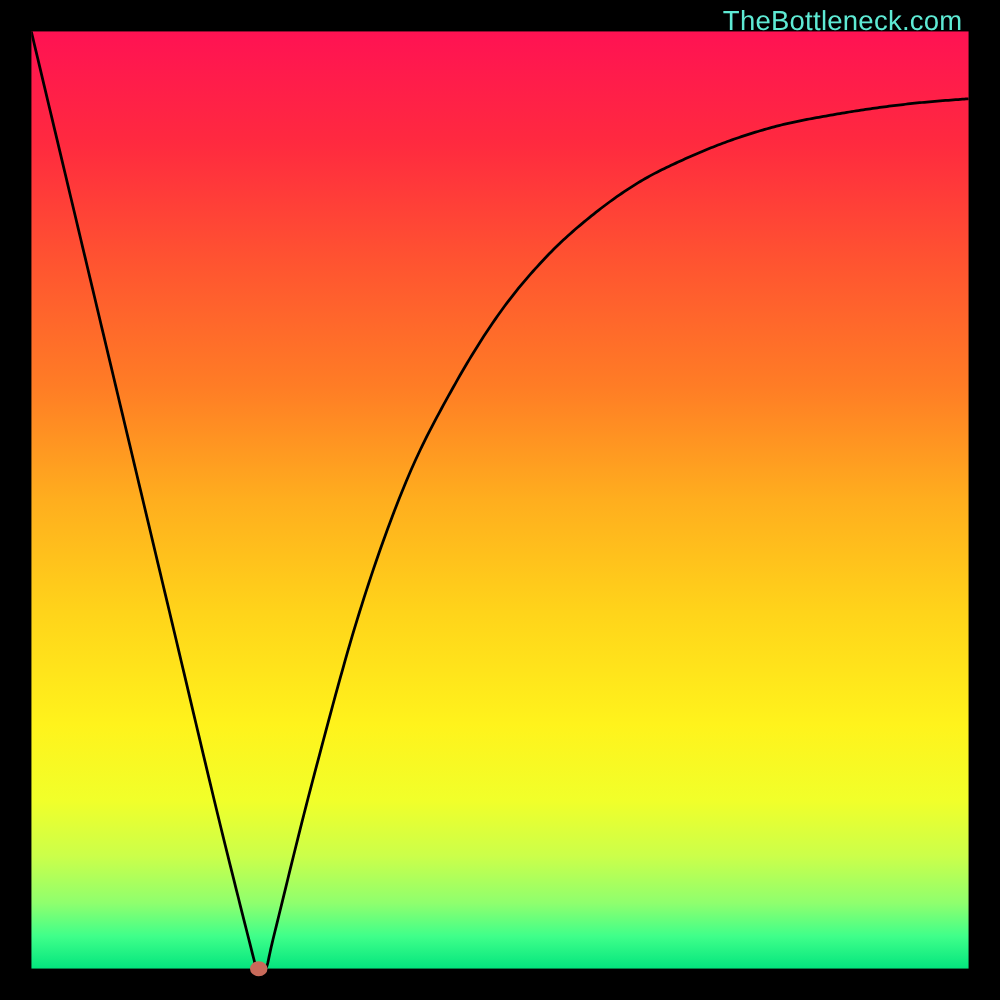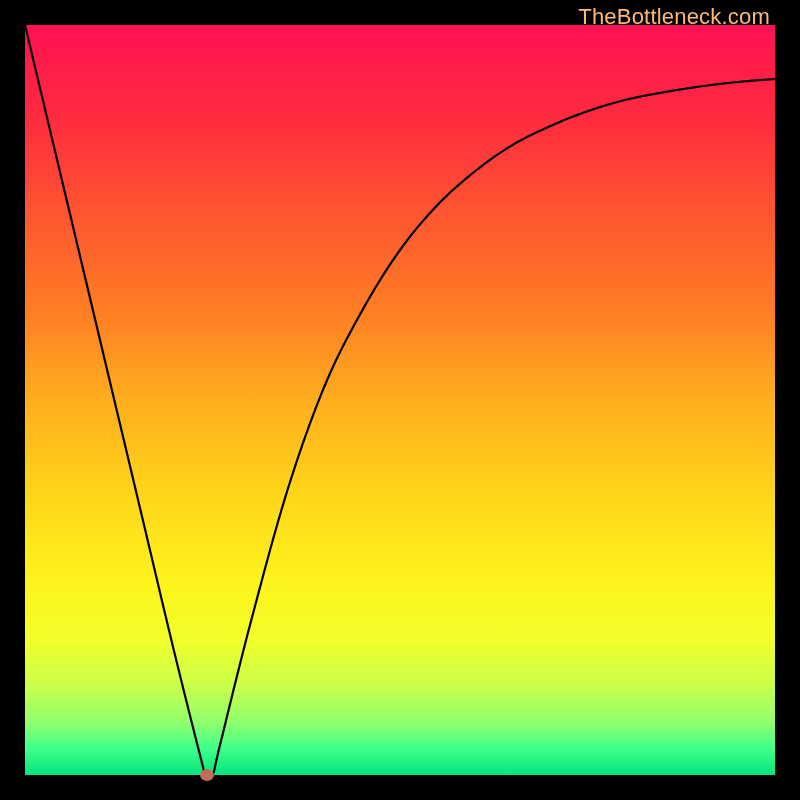--- a/index.html
+++ b/index.html
@@ -23,21 +23,21 @@
     position: absolute;
     left: 0;
     top: 0;
     width: 750px;
     height: 750px;
   }
   .watermark {
     position: absolute;
     top: 4px;
     right: 30px;
-    color: #fdba74;
+    color: #5eead4;
     font-size: 22px;
     font-weight: 500;
     letter-spacing: 0.2px;
   }
   .curve {
     position: absolute;
     left: 0;
     top: 0;
   }
   .dot {

